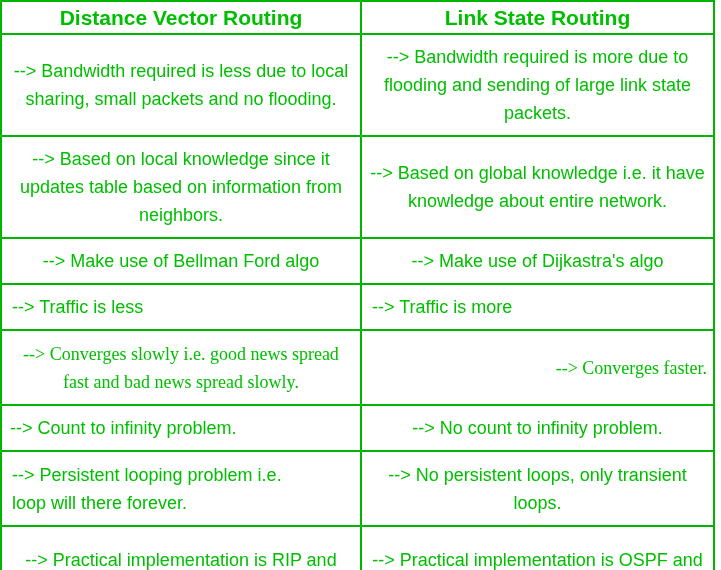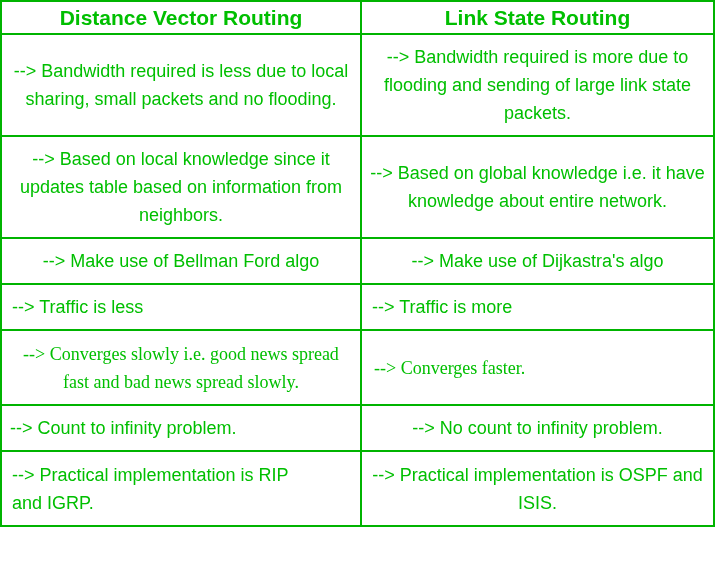--- a/index.html
+++ b/index.html
@@ -46,21 +46,21 @@
   tbody tr:nth-child(1) { height: 80px; }
   tbody tr:nth-child(2) { height: 64px; }
   tbody tr:nth-child(3) { height: 45px; border-radius: 21px; }
   tbody tr:nth-child(4) { height: 45px; }
   tbody tr:nth-child(5) { height: 75px; font-family: Liberation Serif, serif; }
   tbody tr:nth-child(6) { height: 40px; }
   tbody tr:nth-child(7) { height: 75px; }
   tbody tr:nth-child(8) { height: 96px; }
   
   tbody tr:nth-child(4) td { text-align: left; padding-left: 10px; }
-  tbody tr:nth-child(5) td:nth-child(2) { text-align: left; padding-left: 12px; }
+  tbody tr:nth-child(5) td:nth-child(2) { text-align: right; padding-left: 12px; }
   tbody tr:nth-child(6) td:nth-child(1) { text-align: left; padding-left: 8px; }
   tbody tr:nth-child(7) td:nth-child(1) { text-align: left; padding-left: 10px; padding-right: 40px; }
 </style>
 </head>
 <body>
 
 <table class="compare">
   <colgroup>
     <col class="c-left">
     <col class="c-right">
@@ -90,17 +90,21 @@
       </tr>
       <tr>
         <td>--&gt; Converges slowly i.e. good news spread fast and bad news spread slowly.</td>
         <td>--&gt; Converges faster.</td>
       </tr>
       <tr>
         <td>--&gt; Count to infinity problem.</td>
         <td>--&gt; No count to infinity problem.</td>
       </tr>
       <tr>
+        <td>--&gt; Persistent looping problem i.e. loop will there forever.</td>
+        <td>--&gt; No persistent loops, only transient loops.</td>
+      </tr>
+      <tr>
         <td>--&gt; Practical implementation is RIP and IGRP.</td>
         <td>--&gt; Practical implementation is OSPF and ISIS.</td>
       </tr>
     </tbody>
 </table>
 
 </body></html>

